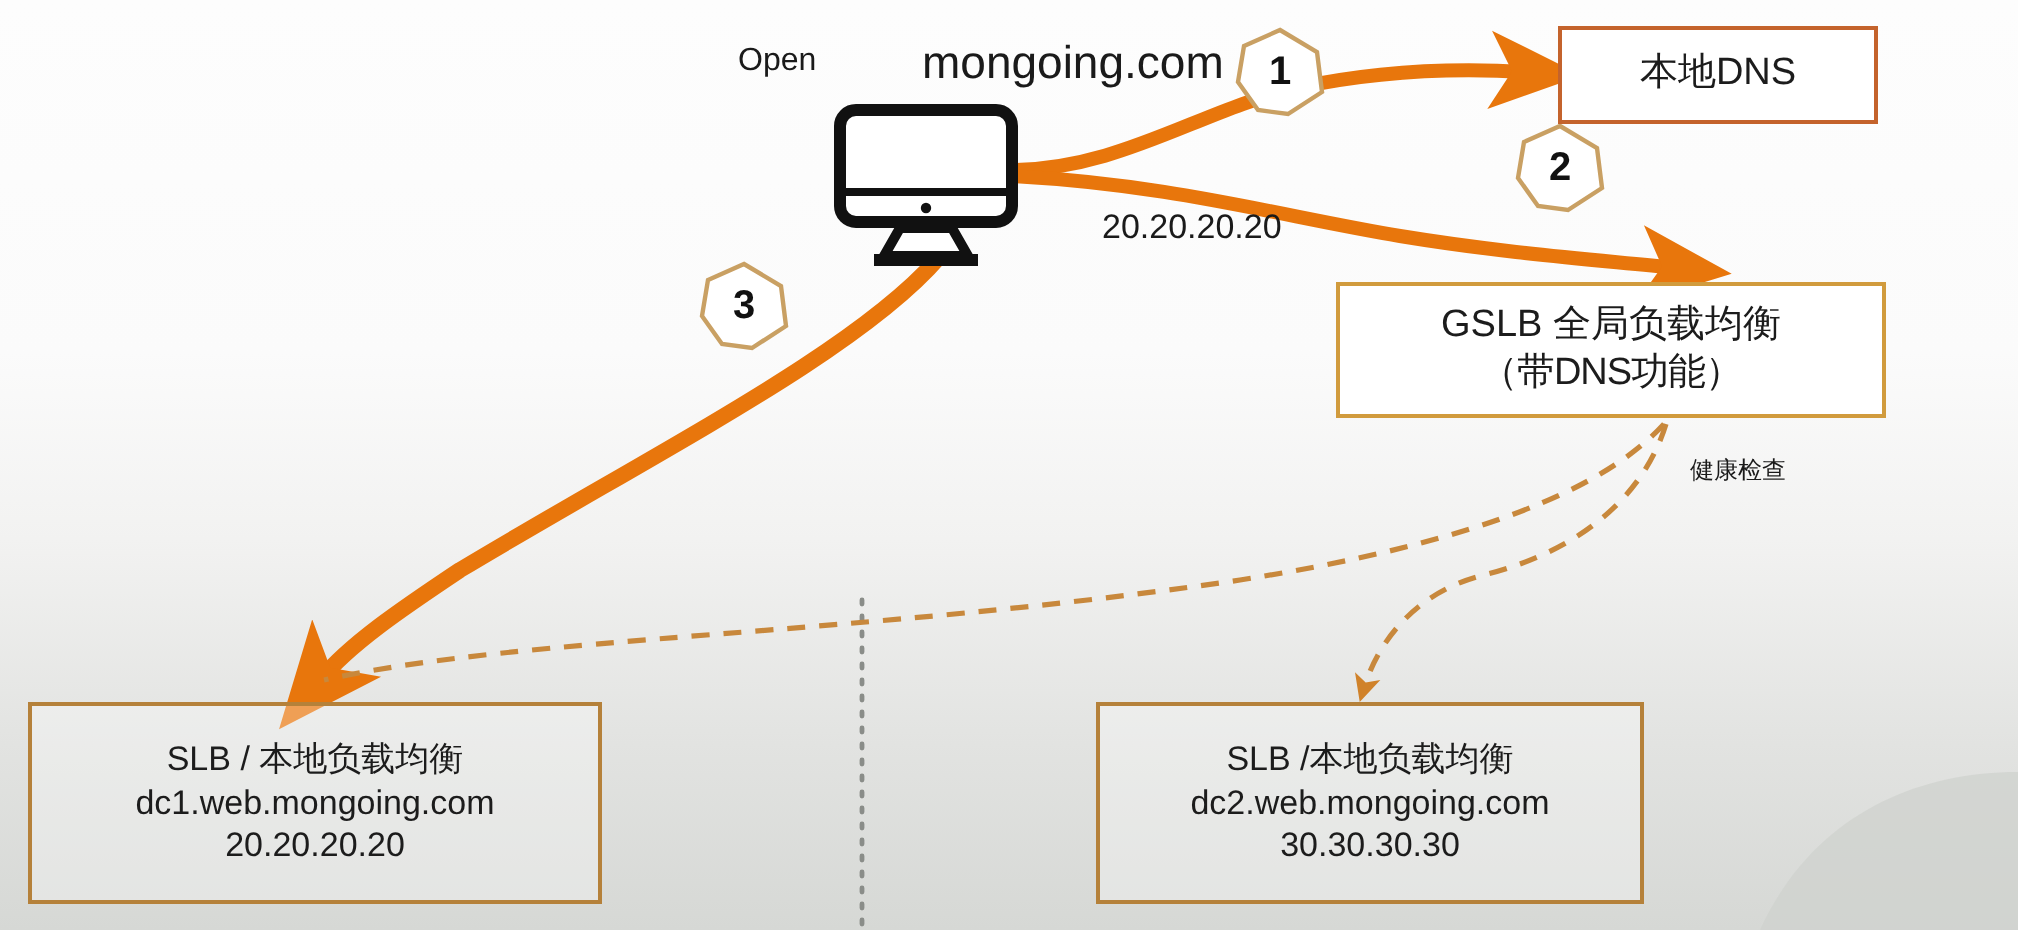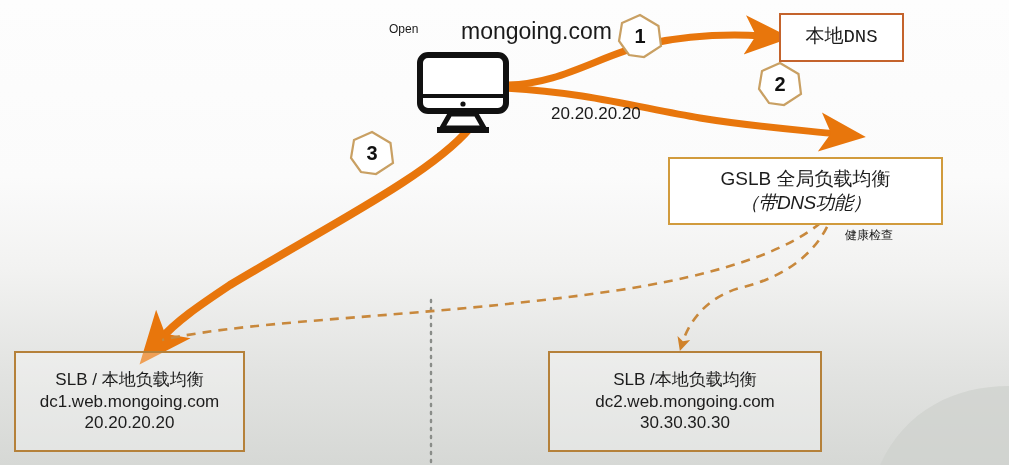--- a/index.html
+++ b/index.html
@@ -38,44 +38,42 @@
     align-items: center;
     justify-content: center;
     text-align: center;
     color: #1c1c1c;
     line-height: 1.28;
   }
 
   #box-local-dns {
     left: 779px;
     top: 13px;
-    width: 125px;
+    width: 160px;
     height: 49px;
     border: 2px solid #c4632c;
     background: #ffffff;
     font-size: 19px;
-    font-family: Liberation Mono, monospace;
   }
 
   #box-gslb {
     left: 668px;
     top: 141px;
     width: 275px;
     height: 68px;
     border: 2px solid #d19b3d;
     background: #ffffff;
     font-size: 19px;
-    margin-top: 16px;
-  }
-  #box-gslb .line2 { letter-spacing: -0.5px; font-style: italic; }
+  }
+  #box-gslb .line2 { letter-spacing: -0.5px; }
 
   #box-slb-dc1 {
     left: 14px;
     top: 351px;
-    width: 231px;
+    width: 287px;
     height: 101px;
     border: 2px solid #b5813a;
     background: rgba(255,255,255,0.30);
     font-size: 17px;
   }
 
   #box-slb-dc2 {
     left: 548px;
     top: 351px;
     width: 274px;
@@ -86,22 +84,21 @@
   }
 
   .free-label {
     position: absolute;
     color: #1a1a1a;
     white-space: nowrap;
   }
   #label-open {
     left: 369px;
     top: 22px;
-    font-size: 12px;
-    margin-left: 20px;
+    font-size: 16px;
   }
   #label-domain {
     left: 425px;
     top: 18px;
     font-size: 23px;
     margin-left: 36px;
   }
   #label-client-ip {
     left: 551px;
     top: 104px;

